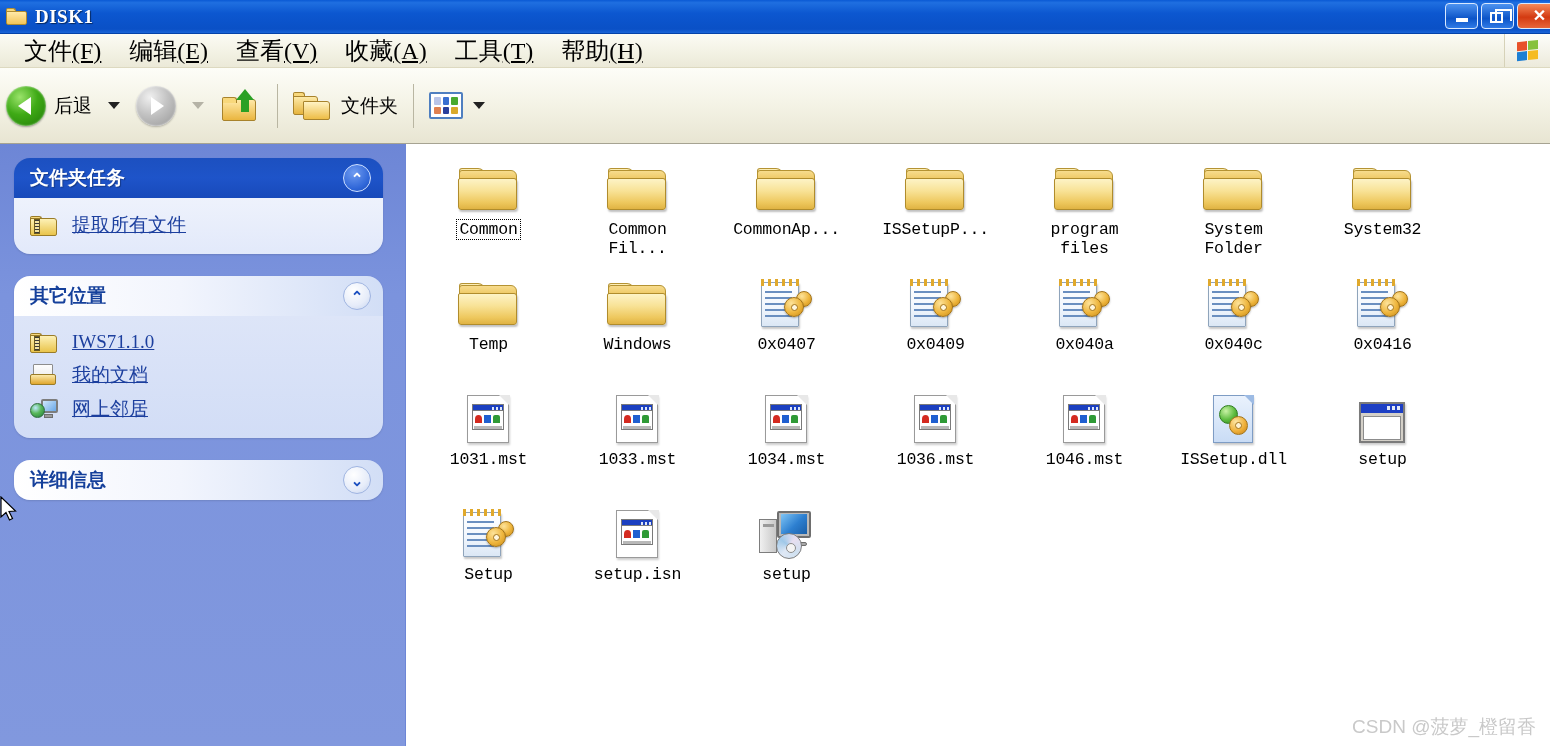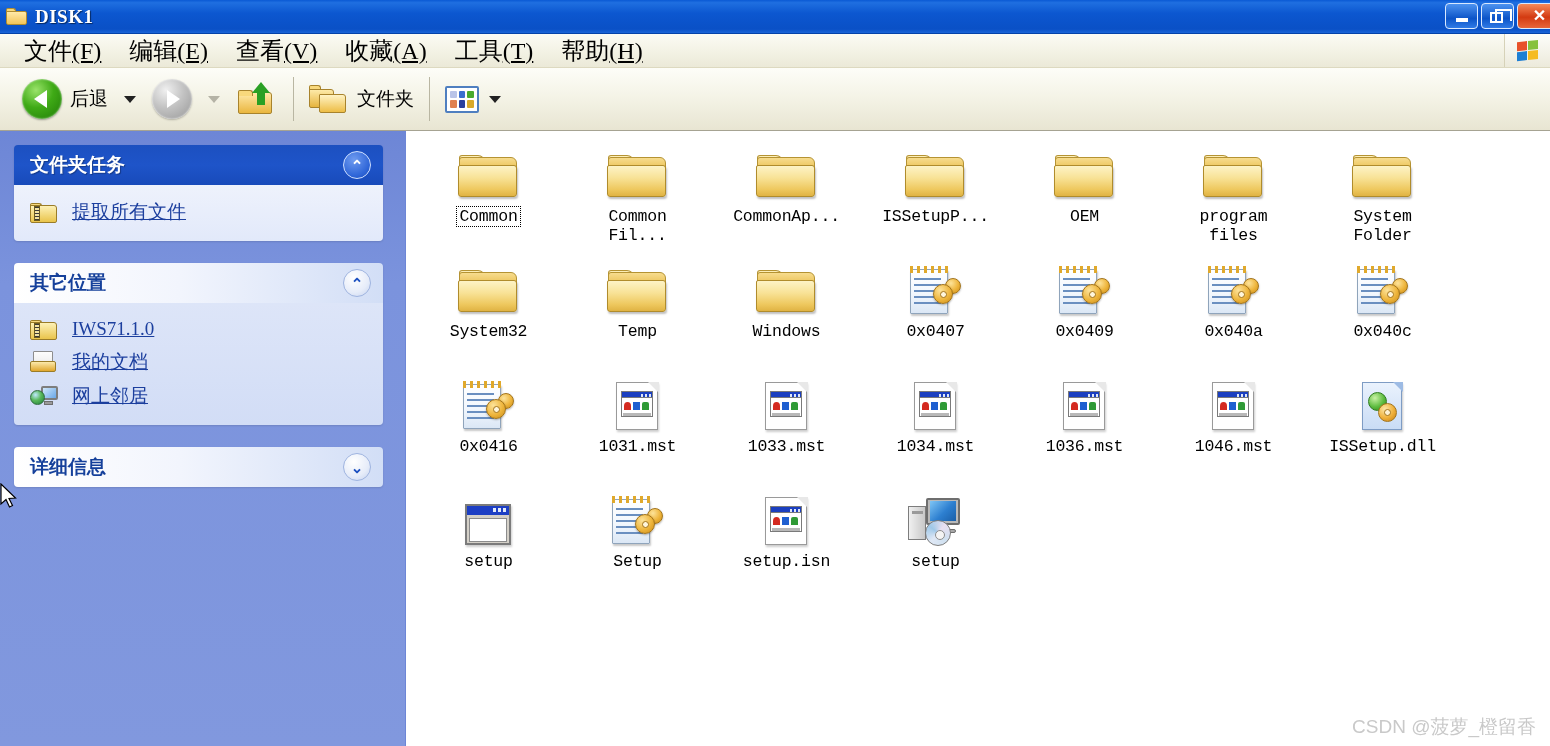--- a/index.html
+++ b/index.html
@@ -99,24 +99,24 @@
     width: 22px; height: 20px; position: relative; transform: skewY(-6deg);
   }
   .flag-glyph i { position: absolute; width: 10px; height: 9px; display: block; }
   .flag-glyph i:nth-child(1) { left: 0; top: 0; background: #e8512a; }
   .flag-glyph i:nth-child(2) { left: 11px; top: 0; background: #86c13d; }
   .flag-glyph i:nth-child(3) { left: 0; top: 10px; background: #1e7fd4; }
   .flag-glyph i:nth-child(4) { left: 11px; top: 10px; background: #f5bb22; }
 
   
   .toolbar {
-    height: 63px;
+    height: 76px;
     background: linear-gradient(to bottom, #fdfdf8 0%, #f4f3e6 48%, #e8e5d2 100%);
     display: flex; align-items: center;
-    padding-left: 16px;
+    padding-left: 0;
     border-bottom: 1px solid #a6a392;
   }
   .tb-btn { display: flex; align-items: center; padding: 3px 6px; height: 50px; }
   .nav-circle {
     width: 40px; height: 40px; border-radius: 50%;
     display: flex; align-items: center; justify-content: center;
     position: relative; flex: none;
   }
   .nav-circle.back {
     background: radial-gradient(circle at 35% 28%, #9ae36a 0%, #3faa16 45%, #1f7a06 100%);
@@ -203,21 +203,21 @@
   .body-row { flex: 1; display: flex; min-height: 0; }
 
   
   .sidebar {
     width: 406px; flex: none;
     background: linear-gradient(to bottom, #6d86d6 0%, #7b93dd 25%, #8198de 100%);
     padding: 14px 22px 0 14px;
     position: relative;
     border-right: 1px solid #6d86d6;
   }
-  .panel { margin-bottom: 22px; border-radius: 4px; overflow: hidden;
+  .panel { margin-bottom: 22px; border-radius: 16px; overflow: hidden;
            box-shadow: 0 1px 2px rgba(0,0,0,0.12); }
   .panel-head {
     height: 40px; display: flex; align-items: center;
     padding: 0 10px 0 16px; position: relative;
   }
   .panel-head.blue {
     background: linear-gradient(to bottom, #1c50c0 0%, #1e54c9 50%, #184aba 100%);
   }
   .panel-head.white {
     background: linear-gradient(to right, #ffffff 0%, #f2f5fd 45%, #d2def6 100%);
@@ -707,30 +707,20 @@
             <div class="caption">ISSetupP...</div>
           </div>
           <div class="cell">
             <div class="iconbox">
               <span class="bigfolder">
        <span class="tab"></span>
                 <span class="back"></span>
                 <span class="front"></span>
      </span>
             </div>
-            <div class="caption">OEM</div>
-          </div>
-          <div class="cell">
-            <div class="iconbox">
-              <span class="bigfolder">
-       <span class="tab"></span>
-                <span class="back"></span>
-                <span class="front"></span>
-     </span>
-            </div>
             <div class="caption">program
 files</div>
           </div>
           <div class="cell">
             <div class="iconbox">
               <span class="bigfolder">
        <span class="tab"></span>
                 <span class="back"></span>
                 <span class="front"></span>
      </span>

